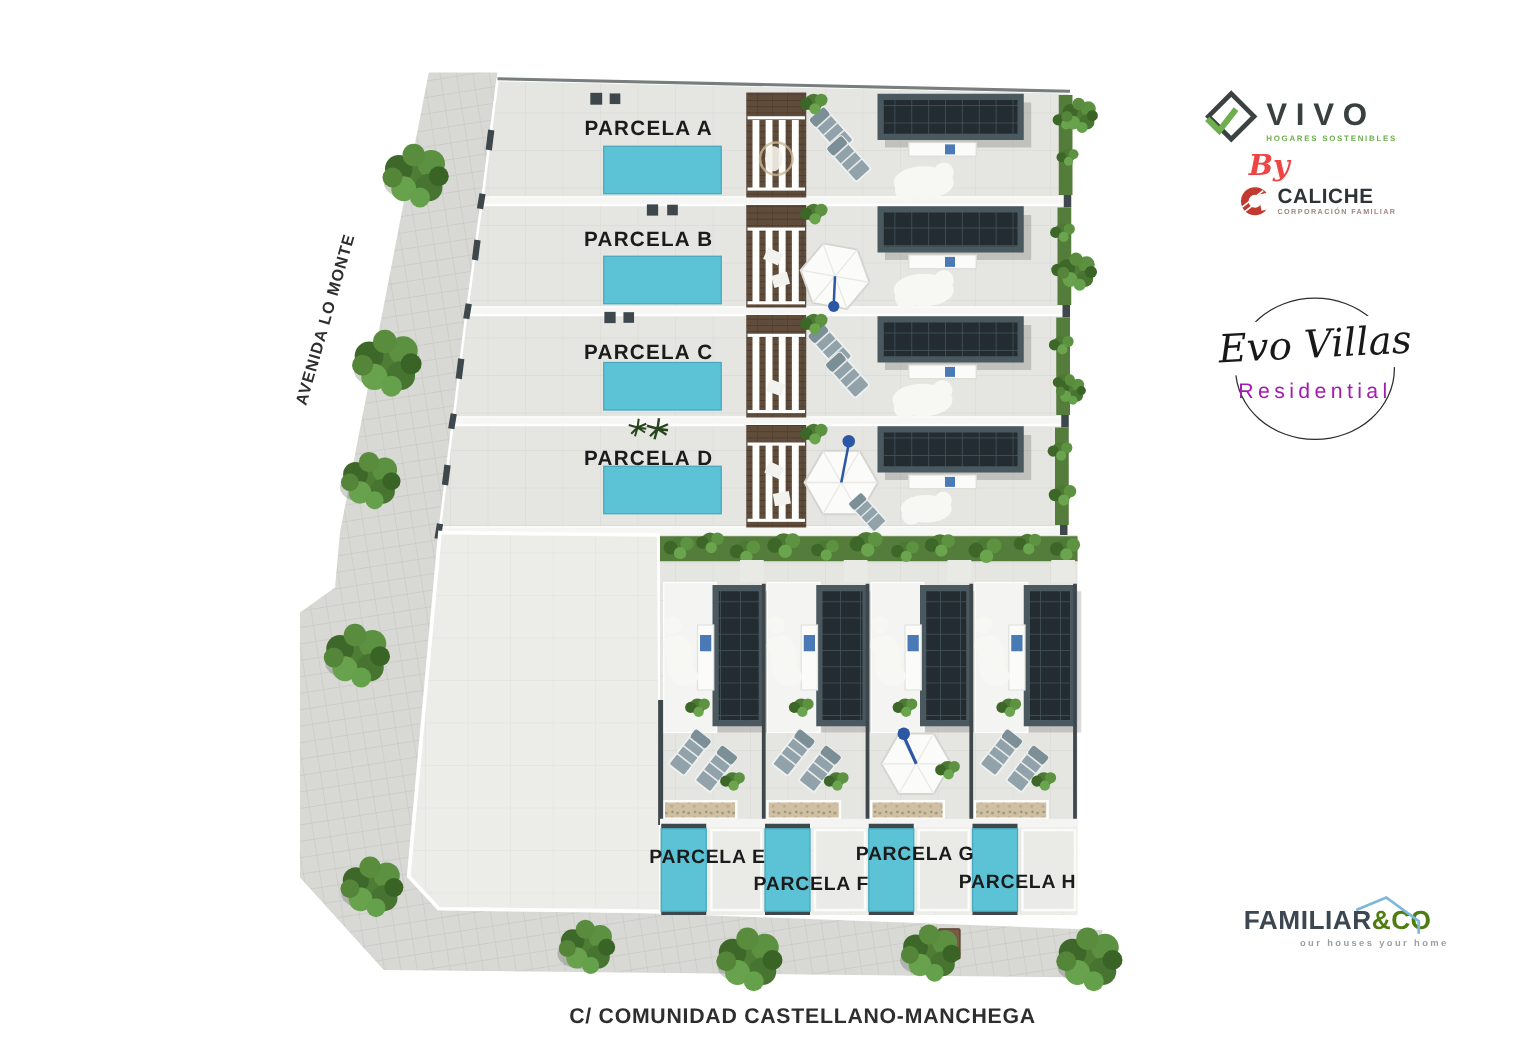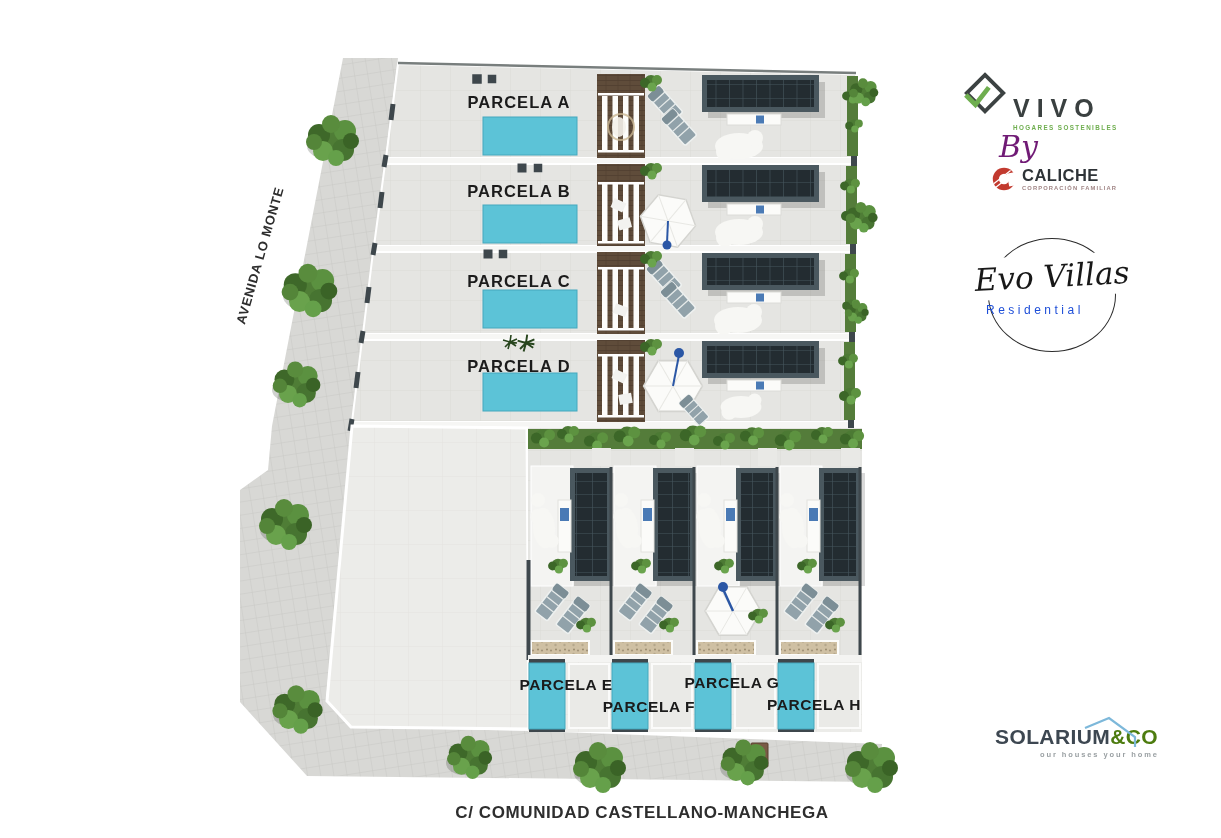--- a/index.html
+++ b/index.html
@@ -14,39 +14,39 @@
          font-size:13px;font-weight:700;letter-spacing:.8px;color:#2e2e2e;
          transform:rotate(-74deg);}
   .plabel{font-family:"Liberation Sans",sans-serif;font-weight:700;font-size:16.5px;
           fill:#1b1b1b;letter-spacing:1px;}
   .plabel2{font-family:"Liberation Sans",sans-serif;font-weight:700;font-size:15.5px;
           fill:#1b1b1b;letter-spacing:.6px;}
 
   
   .vivo{position:absolute;left:963px;top:72px;width:170px;}
   .vivo-row{display:flex;align-items:flex-start;}
-  .vivo-stack{margin-left:6px;margin-top:24px;}
+  .vivo-stack{margin-left:6px;margin-top:8px;}
   .vivo-name{display:block;font-size:25px;font-weight:700;color:#3a4040;letter-spacing:7px;line-height:1;}
   .vivo-tag{display:block;font-size:6.3px;font-weight:700;color:#6fae4f;letter-spacing:1.4px;margin-top:3px;}
   .vivo-by{display:block;margin:1px 0 0 36px;font-family:"DejaVu Serif",serif;
-           font-style:italic;font-size:30px;color:#701a75;line-height:1;}
+           font-style:italic;font-size:23px;color:#ef4444;line-height:1;font-weight:bold;}
   .caliche-row{display:flex;align-items:center;margin:2px 0 0 28px;}
   .caliche-stack{margin-left:4px;}
   .caliche-name{display:block;font-size:16.5px;font-weight:800;color:#2e3337;letter-spacing:.5px;line-height:1;}
   .caliche-tag{display:block;font-size:5.8px;font-weight:700;color:#a08585;letter-spacing:1.1px;margin-top:2px;}
 
   
   .evo{position:absolute;left:986px;top:236px;width:132px;height:118px;}
   .evo-circle{position:absolute;left:2px;top:2px;right:2px;bottom:2px;
               border:1.6px solid #2c2c2c;border-radius:50%;}
   .evo-name{position:absolute;left:-24px;top:19px;width:180px;height:42px;line-height:42px;
             text-align:center;background:#fff;font-family:"DejaVu Serif",serif;font-style:italic;
             font-size:31px;color:#181818;transform:rotate(-3deg);}
-  .evo-sub{position:absolute;left:0;top:67px;width:132px;text-align:left;
-           font-size:12px;letter-spacing:3.5px;color:#1d4ed8;}
+  .evo-sub{position:absolute;left:0;top:67px;width:132px;text-align:center;
+           font-size:17px;letter-spacing:3.5px;color:#a21caf;}
 
   
   .pco{position:absolute;left:995px;top:716px;width:170px;}
   .pco-roof{position:absolute;left:88px;top:0;}
   .pco-name{margin-top:10px;font-size:21px;font-weight:700;letter-spacing:.4px;line-height:1;white-space:nowrap;}
   .pco-p{color:#3d4751;}
   .pco-co{color:#4d7c0f;}
   .pco-tag{margin-top:3px;font-size:7.5px;font-weight:700;color:#9aa0a3;letter-spacing:1.9px;padding-left:45px;}
 </style>
 </head>
@@ -502,18 +502,18 @@
   <div class="evo-circle"></div>
   <div class="evo-name">Evo Villas</div>
   <div class="evo-sub">Residential</div>
 </div>
 
 <div class="pco">
   <svg class="pco-roof" width="56" height="32" viewBox="0 0 56 32">
     <polyline points="2,12 26,2 52,21 52,31" fill="none" stroke="#7db8da" stroke-width="2.2"></polyline>
   </svg>
   <div class="pco-name">
-    <span class="pco-p">SOLARIUM</span><span class="pco-co">&amp;CO</span>
+    <span class="pco-p">FAMILIAR</span><span class="pco-co">&amp;CO</span>
   </div>
   <div class="pco-tag">our houses your home</div>
 </div>
 
 </div>
 
 </body></html>

